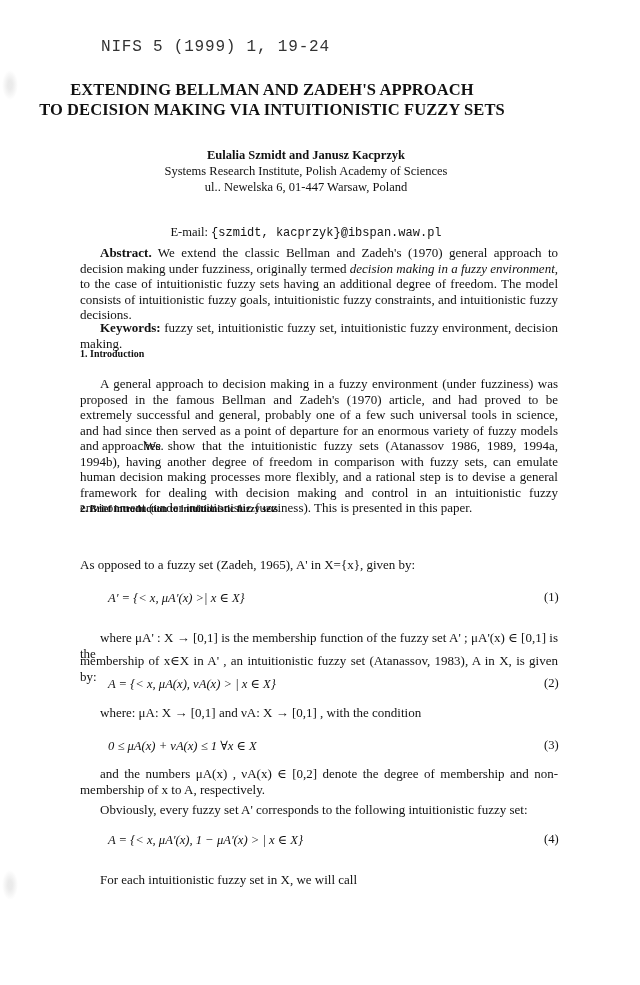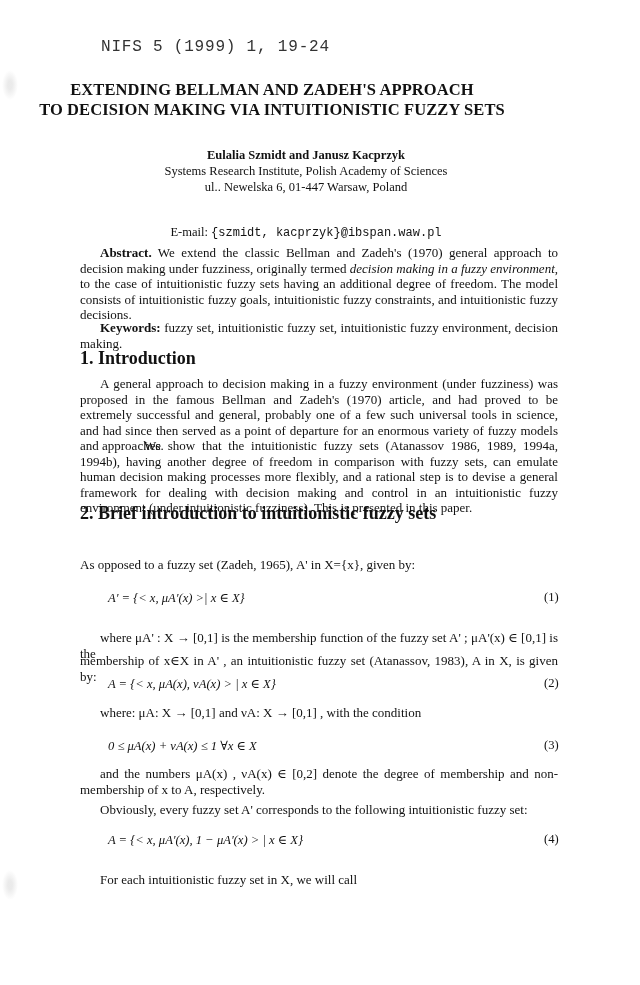--- a/index.html
+++ b/index.html
@@ -8,21 +8,21 @@
   .abs { position: absolute; }
   .header { left: 101px; top: 38px; font-family: "Liberation Mono", "DejaVu Sans Mono", monospace;
             font-size: 16px; letter-spacing: 0.8px; color: #333; }
   .title { left: 0; width: 544px; text-align: center; font-weight: bold; font-size: 16.5px;
            letter-spacing: 0.1px; line-height: 21px; }
   .center { left: 0; width: 612px; text-align: center; font-size: 12.5px; line-height: 16px; }
   .mono { font-family: "Liberation Mono", "DejaVu Sans Mono", monospace; font-size: 12px; }
   .para { left: 80px; width: 478px; font-size: 13px; line-height: 15.6px; text-align: justify; }
   .indent { text-indent: 20px; }
   .indent2 { text-indent: 64px; }
-  .heading { left: 80px; font-weight: bold; font-size: 18px; }
+  .heading { left: 80px; font-weight: bold; font-size: 10px; }
   .eq { left: 108px; font-size: 12.6px; font-style: italic; }
   .eqnum { left: 544px; font-size: 12.6px; }
   .it { font-style: italic; }
   .b { font-weight: bold; }
   .speck { width: 16px; height: 30px; background: radial-gradient(#ddd 20%, transparent 70%); opacity: .6; }
 </style>
 </head>
 <body>
 
 <div class="abs speck" style="left:2px;top:70px;"></div>

